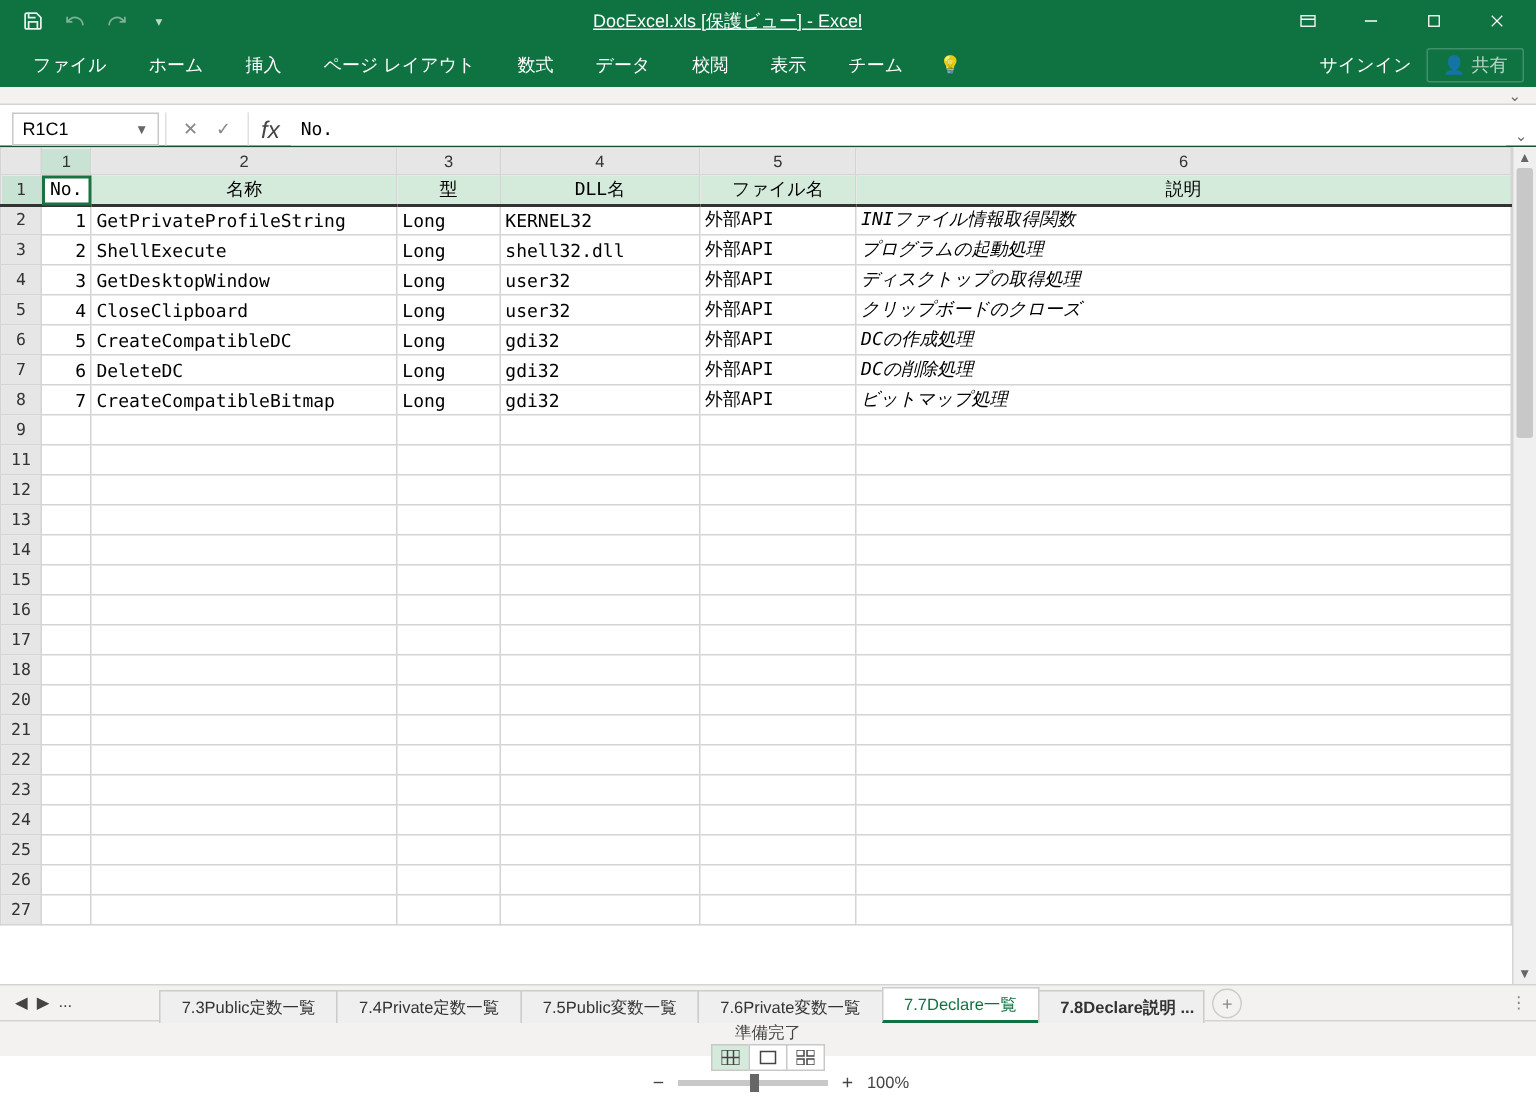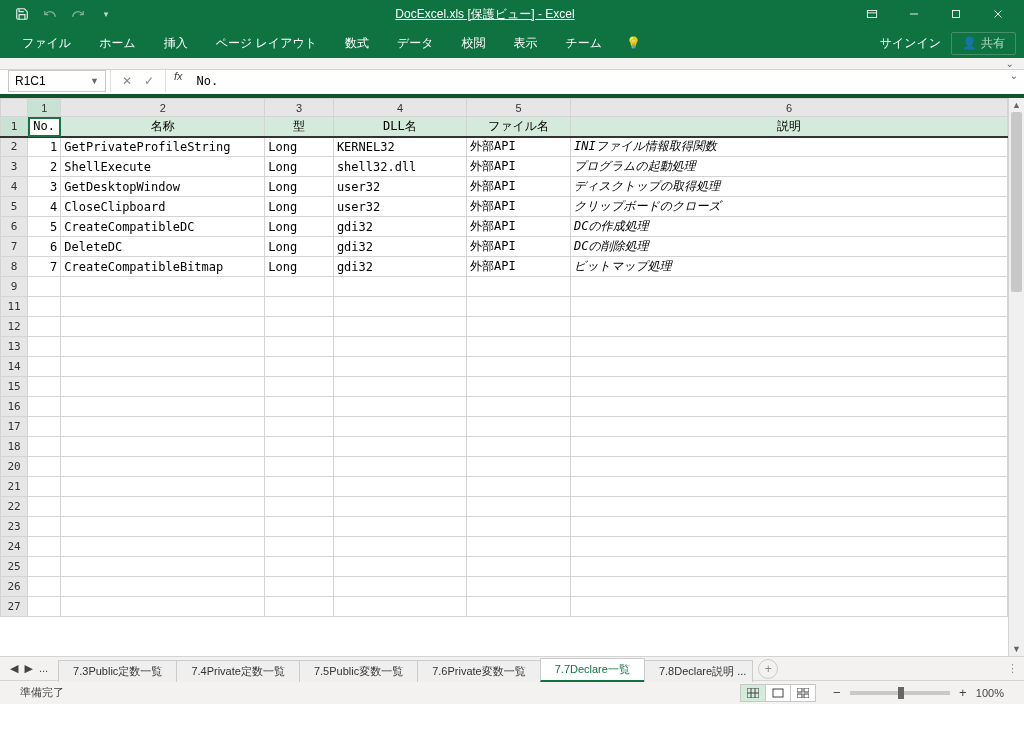--- a/index.html
+++ b/index.html
@@ -15,26 +15,26 @@
 .ribbon { background: #0e7241; height: 30px; display: flex; align-items: center; padding: 0 8px; color: #fff; font-size: 12px; gap: 0; }
 .ribbon .tab { padding: 0 14px; height: 30px; line-height: 30px; cursor: pointer; }
 .ribbon .tellme { display: flex; align-items: center; gap: 4px; padding:0 10px; opacity:0.9;}
 .ribbon .spacer { flex: 1; }
 .ribbon .signin { padding:0 10px; }
 .ribbon .share { padding:2px 10px; border:1px solid rgba(255,255,255,0.3); border-radius:2px; display:flex; align-items:center; gap:4px; opacity:0.7;}
 
 .collapse-bar { background:#f3f2f1; height:12px; border-bottom:1px solid #d4d4d4; position:relative;}
 .collapse-bar .caret { position:absolute; right:10px; top:0; font-size:10px; color:#666; cursor:pointer;}
 
-.formula-bar { background:#fff; height:28px; display:flex; align-items:flex-start; border-bottom:4px solid #14532d; }
+.formula-bar { background:#fff; height:28px; display:flex; align-items:flex-end; border-bottom:1px solid #14532d; }
 .name-box { width:98px; height:22px; border:1px solid #c8c8c8; margin:0 4px 0 8px; display:flex; align-items:center; padding:0 6px; font-size:12px; background:#fff;}
 .name-box .dd { margin-left:auto; font-size:9px; color:#666; cursor:pointer;}
 .fx-btns { display:flex; align-items:center; gap:2px; padding:0 6px; border-left:1px solid #e0e0e0; border-right:1px solid #e0e0e0; height:22px;}
 .fx-btns span { width:20px; text-align:center; color:#888; font-size:12px; cursor:pointer;}
-.fx-label { padding:0 8px; font-style:italic; color:#444; font-size:11px;}
+.fx-label { padding:0 8px; font-style:italic; color:#444; font-size:16px;}
 .formula-input { flex:1; height:22px; border:none; outline:none; font-size:12px; padding:0 6px; font-family:"MS Gothic", monospace;}
 .fb-expand { width:20px; text-align:center; color:#666; cursor:pointer; font-size:10px;}
 
 .grid-area { position:relative; height:558px; display:flex; }
 .grid-main { flex:1; overflow:hidden; position:relative;}
 table.sheet { border-collapse:collapse; table-layout:fixed; width:1008px; font-size:12px; }
 table.sheet th, table.sheet td { border:1px solid #d4d4d4; height:20px; overflow:hidden; white-space:nowrap; }
 table.sheet thead th { background:#e6e6e6; font-weight:400; text-align:center; font-size:11px; color:#333; height:18px;}
 table.sheet thead th.sel { background:#c8e2d4; }
 table.sheet .rowhdr { background:#e6e6e6; text-align:center; width:26px; font-size:11px; color:#333;}
@@ -50,29 +50,29 @@
 .corner { width:26px; background:#e6e6e6; border:1px solid #d4d4d4;}
 .active-cell { outline:2px solid #1a7243; outline-offset:-2px; background:#fff !important;}
 
 .vscroll { width:16px; background:#f0f0f0; border-left:1px solid #d4d4d4; position:relative;}
 .vscroll .thumb { position:absolute; top:14px; left:2px; right:2px; height:180px; background:#c8c8c8; border-radius:2px;}
 .vscroll .arr { position:absolute; left:0; right:0; text-align:center; font-size:9px; color:#666; cursor:pointer;}
 
 .sheet-tabs { height:24px; background:#f3f2f1; border-top:1px solid #d4d4d4; display:flex; align-items:center; font-size:11px;}
 .sheet-tabs .nav { display:flex; gap:2px; padding:0 8px;}
 .sheet-tabs .nav span { cursor:pointer; color:#444; padding:0 2px;}
-.sheet-tabs .tabs { display:flex; align-items:flex-end; height:24px;}
+.sheet-tabs .tabs { display:flex; align-items:flex-end; height:24px;margin-left:48px;}
 .sheet-tabs .st { padding:3px 14px; border:1px solid #ccc; border-bottom:none; background:#efefef; margin-right:-1px; cursor:pointer; color:#333; position:relative; top:1px;}
 .sheet-tabs .st.active { background:#fff; border-bottom:2px solid #0e7241; color:#0e7241; font-weight:500;}
-.sheet-tabs .st.trunc { padding-right:6px;}
+.sheet-tabs .st.trunc { padding-right:6px;font-weight:bold;}
 .sheet-tabs .add { width:20px; height:20px; border:1px solid #ccc; border-radius:10px; display:flex; align-items:center; justify-content:center; margin-left:6px; color:#888; cursor:pointer; font-size:12px;}
 .sheet-tabs .hscroll { flex:1; }
 .sheet-tabs .hdots { padding:0 6px; color:#888;}
 
-.statusbar { height:24px; background:#f3f2f1; border-top:1px solid #d4d4d4; display:flex; align-items:center; font-size:11px; padding:0 20px; color:#444;}
+.statusbar { height:24px; background:#f3f2f1; border-top:1px solid #d4d4d4; display:flex; align-items:center; font-size:11px; padding:0 10px; color:#444;flex-direction:column;}
 .statusbar .spacer{flex:1;}
 .statusbar .view-btns { display:flex; gap:0;}
 .statusbar .vb { width:26px; height:18px; border:1px solid #c8c8c8; display:flex; align-items:center; justify-content:center; cursor:pointer; margin-left:-1px; background:#fff;}
 .statusbar .vb.active { background:#d4ebdc;}
 .statusbar .zoom { display:flex; align-items:center; gap:6px; margin-left:14px;}
 .statusbar .slider { width:100px; height:4px; background:#c8c8c8; position:relative;}
 .statusbar .slider .knob { position:absolute; top:-4px; left:48px; width:6px; height:12px; background:#666;}
 .zm-btn { cursor:pointer; font-size:13px; width:14px; text-align:center;}
 
 svg.icon { width:14px; height:14px; }

